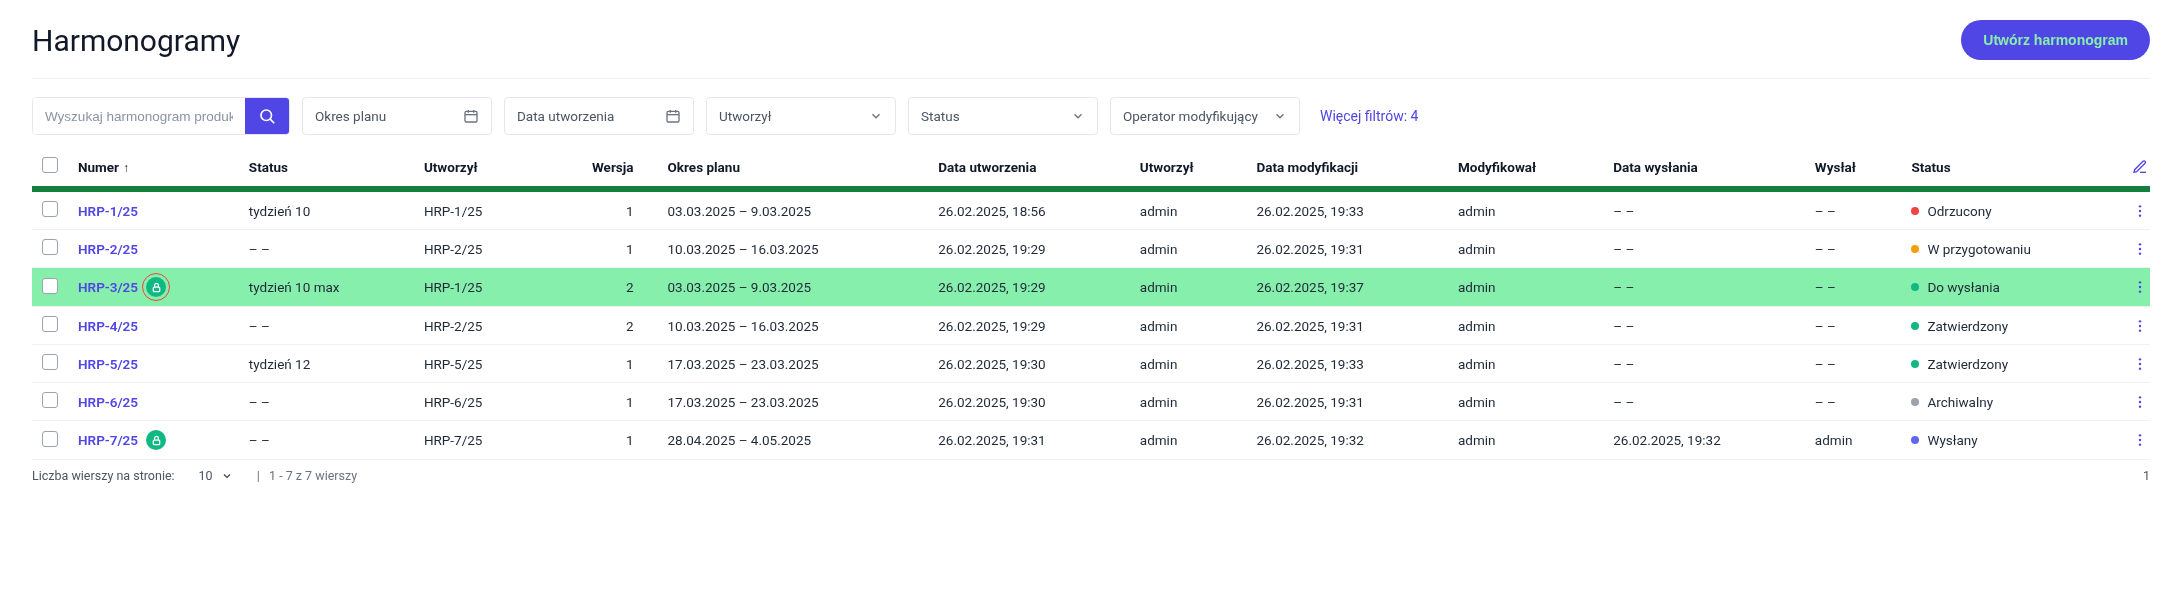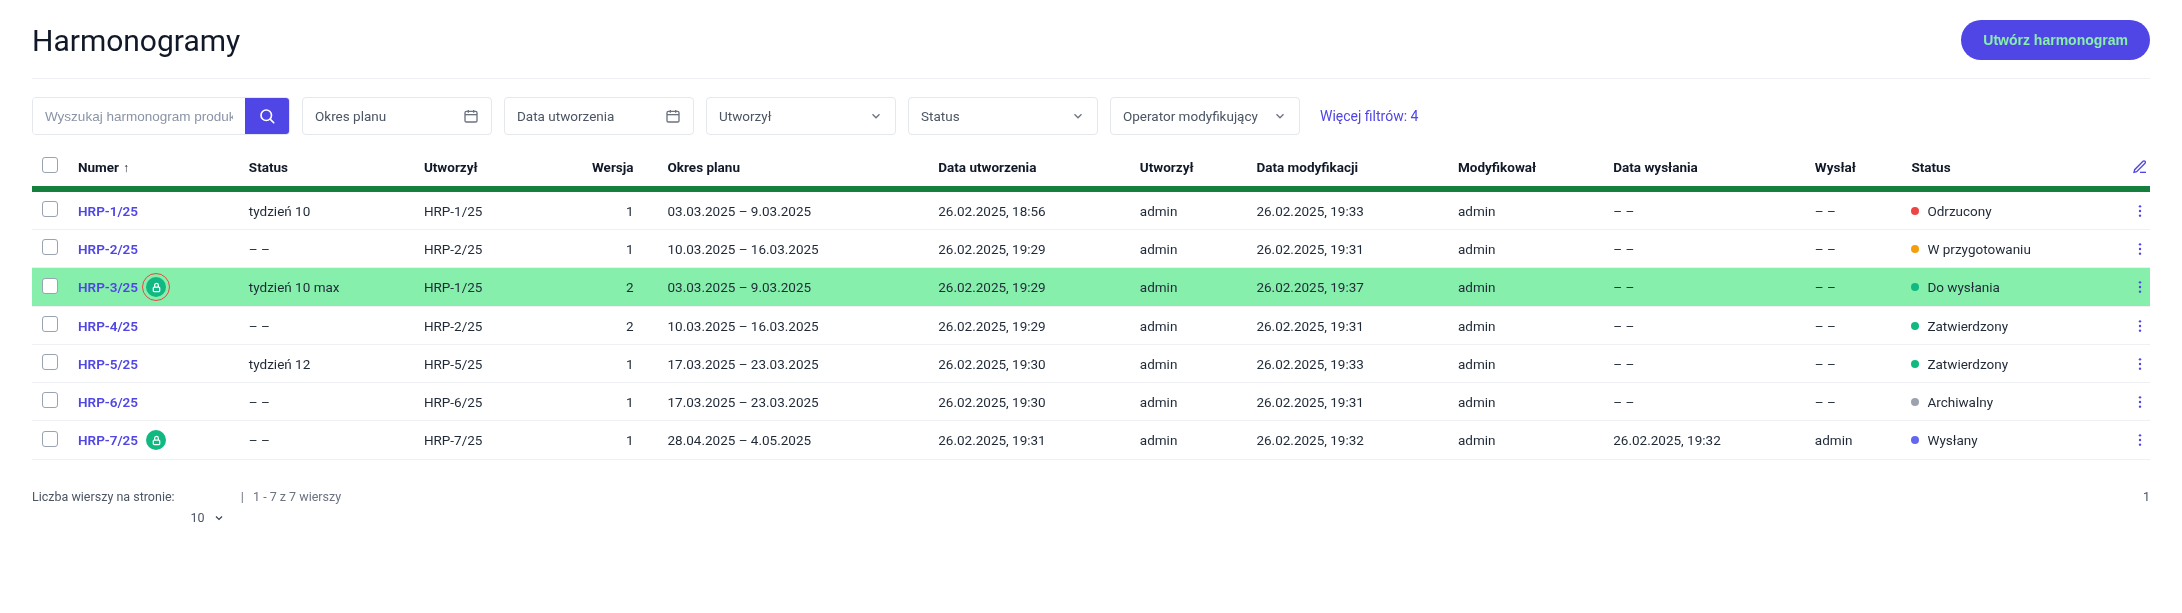--- a/index.html
+++ b/index.html
@@ -153,22 +153,22 @@
   th.edit-col, td.actions-col { width:28px; text-align:right; padding-right:2px; }
   th.check-col, td.check-col { width:34px; }
   .footer {
     display:flex;
     align-items:center;
     justify-content:space-between;
     font-size:12.5px;
     color:#4b5563;
     padding: 8px 0 0 0;
   }
-  .footer-left { display:flex; align-items:center; gap:16px; }
-  .page-size { display:flex; align-items:center; gap:8px; cursor:pointer;margin-top:42px; }
+  .footer-left { display:flex; align-items:center; gap:24px; }
+  .page-size { display:flex; align-items:center; gap:8px; cursor:pointer; }
   .muted { color:#6b7280; }
   .version-col { text-align:right; padding-right:24px !important; }
   .chev svg, .cal svg { stroke:#6b7280; }
   .icon-svg { display:block; }
 </style>
 </head>
 <body>
 
 <div class="container">
 

